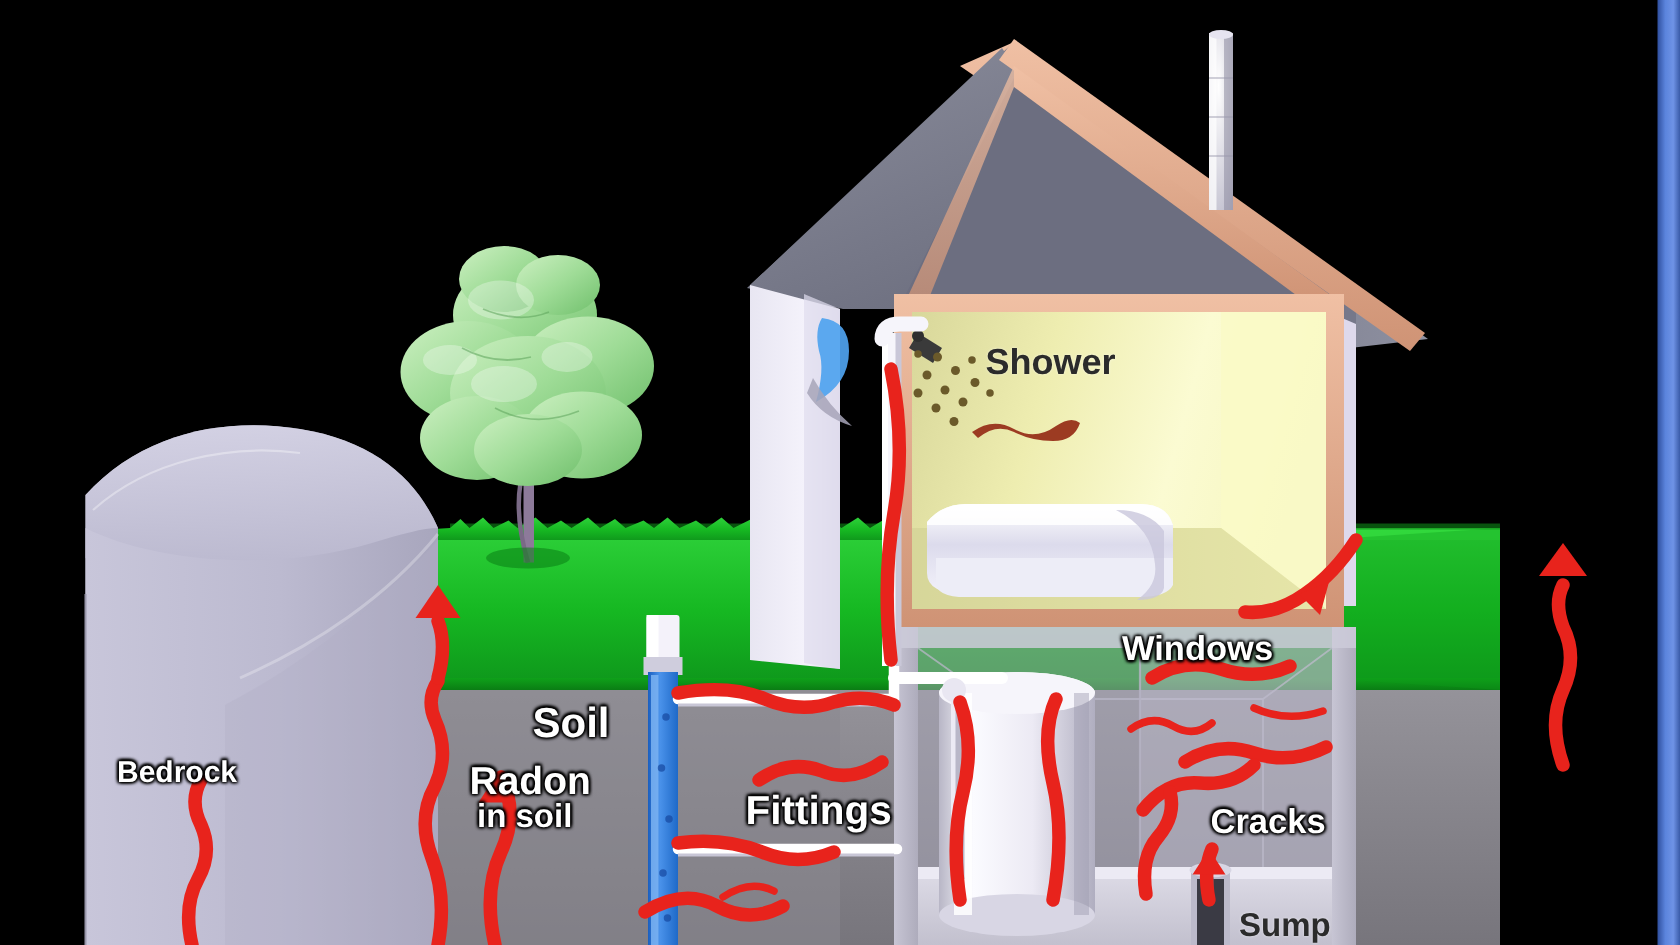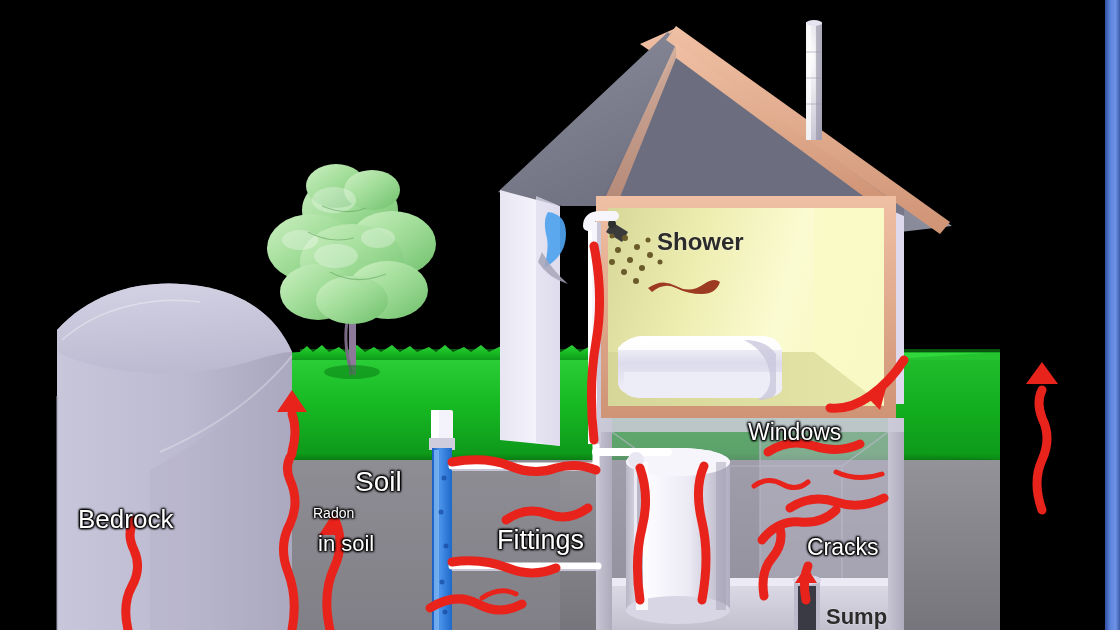--- a/index.html
+++ b/index.html
@@ -2,21 +2,21 @@
 <html><head>
 <meta charset="utf-8">
 <title>Radon Entry Diagram</title>
 <style>
   html,body{margin:0;padding:0;background:#000;}
   body{width:1120px;height:630px;overflow:hidden;
        font-family:"Liberation Sans","DejaVu Sans",sans-serif;}
   #stage{position:relative;width:1120px;height:630px;background:#000;overflow:hidden;}
   #scene{position:absolute;left:0;top:0;width:1120px;height:630px;}
   .lbl{position:absolute;white-space:nowrap;pointer-events:none;}
-  .lbl-white{color:#ffffff;font-weight:normal;
+  .lbl-white{color:#ffffff;font-weight:bold;
     text-shadow:0 0 3px #000,1px 1px 2px #000,-1px 1px 2px #000,1px -1px 2px #000,-1px -1px 2px #000;}
   .lbl-dark{color:#2b2b2b;font-weight:bold;
     text-shadow:0 0 2px rgba(255,255,255,.55);}
   #rightbar{position:absolute;top:0;right:0;width:15px;height:630px;
     background:linear-gradient(to right,#2f4f9e 0%,#5b84dd 35%,#6f93e6 70%,#3a5ba8 100%);}
 </style>
 </head>
 <body>
 
 <div id="stage">
@@ -379,25 +379,25 @@
 
     <g>
       <path d="M886,388 l-20,8 l14,14 Z" fill="#e8231c"></path>
     </g>
 
     <g>
       <path d="M1000,452 L1092,452 L1092,630 L1000,630 Z" fill="#8d8b92" opacity="0.0"></path>
     </g>
   </svg>
 
-  <div class="lbl lbl-white" style="left:78px;top:504px;font-size:26px;">Bedrock</div>
+  <div class="lbl lbl-white" style="left:78px;top:504px;font-size:20px;">Bedrock</div>
 
   <div class="lbl lbl-white" style="left:335px;top:466px;font-size:28px;padding-left:20px;">Soil</div>
 
-  <div class="lbl lbl-white" style="left:313px;top:505px;font-size:14px;">Radon</div>
+  <div class="lbl lbl-white" style="left:313px;top:505px;font-size:26px;">Radon</div>
 
   <div class="lbl lbl-white" style="left:318px;top:531px;font-size:22px;">in soil</div>
 
   <div class="lbl lbl-white" style="left:497px;top:525px;font-size:27px;">Fittings</div>
 
   <div class="lbl lbl-dark" style="left:657px;top:228px;font-size:24px;">Shower</div>
 
   <div class="lbl lbl-white" style="left:748px;top:419px;font-size:23px;">Windows</div>
 
   <div class="lbl lbl-white" style="left:807px;top:498px;font-size:23px;margin-top:36px;">Cracks</div>

